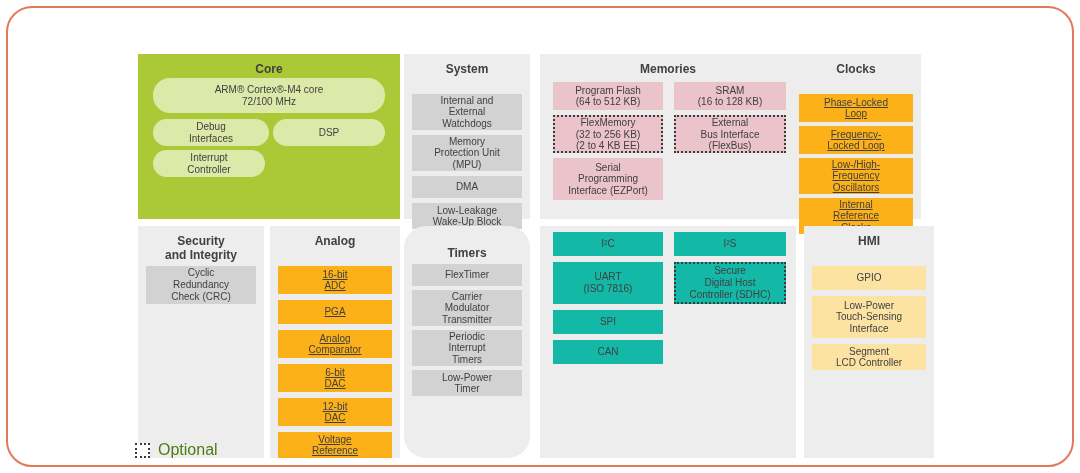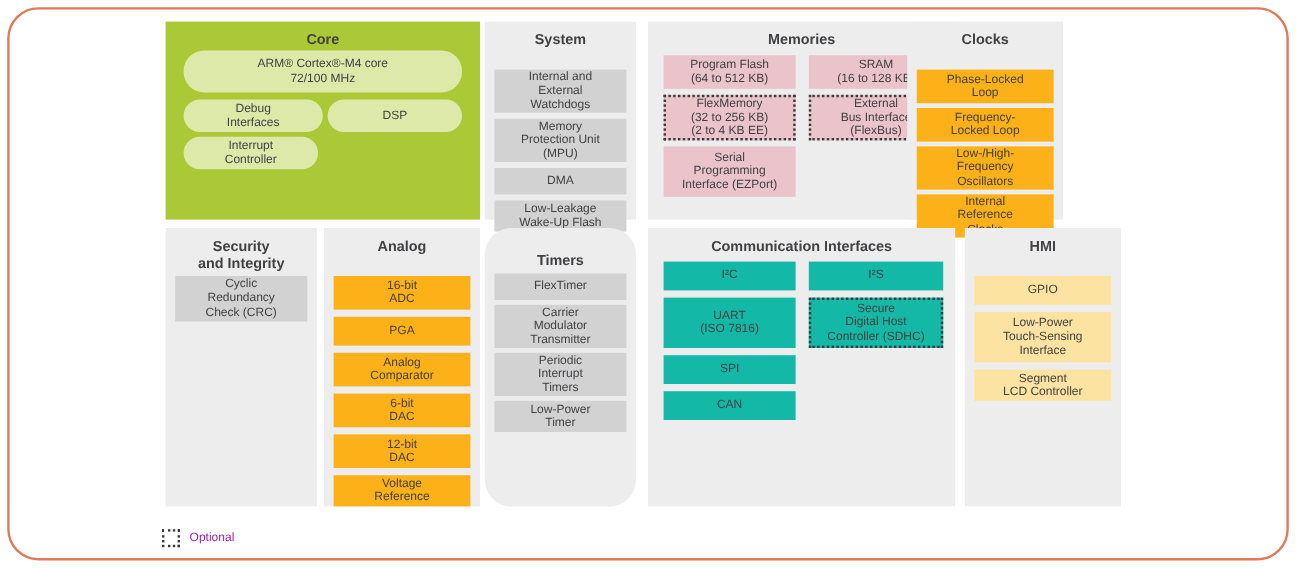--- a/index.html
+++ b/index.html
@@ -8,36 +8,36 @@
     width: 1080px; height: 473px;
     background: #ffffff;
     font-family: "Liberation Sans", sans-serif;
     color: #414042;
   }
   .frame { position: relative; width: 1080px; height: 473px; background: #fff; overflow: hidden; }
   .frame-border {
     position: absolute; left: 6px; top: 6px; right: 6px; bottom: 6px;
     border: 2px solid #E2795B; border-radius: 26px; pointer-events: none;
   }
-  .panel { position: absolute; background: #EDEDEE; }
+  .panel { position: absolute; background: #EDEDEE; margin-top: 36px; }
   .panel.green-bg { background: #ABC837; }
   .title {
     padding-top: 8px; text-align: center;
     font-size: 12px; font-weight: 700; line-height: 1.2;
     color: #414042; white-space: pre-line;
   }
   .block {
     display: flex; align-items: center; justify-content: center;
     text-align: center; font-size: 10px; line-height: 1.18;
     color: #414042; white-space: pre-line; width: 100%; flex-shrink: 0;
   }
   .lightgreen { background: #DDE9A9; }
   .gray   { background: #D2D2D3; }
   .pink   { background: #EAC3CB; }
-  .orange { background: #FBB117; }
+  .orange { background: #FBB117; text-decoration: underline; }
   .blue   { background: #14b8a6; }
   .yellow { background: #FCE3A2; }
   .dotted { border: 2px dotted #3a3a3a; }
 
   
   .vstack { display: flex; flex-direction: column; align-items: center; margin-top: 6px; padding: 12px 8px; }
   .g4 { gap: 4px; } .g5 { gap: 5px; } .g6 { gap: 6px; }
   .h22 { height: 22px; } .h24 { height: 24px; } .h26 { height: 26px; }
   .h28 { height: 28px; } .h36 { height: 36px; } .h38 { height: 38px; } .h42 { height: 42px; }
 
@@ -49,41 +49,41 @@
     align-items: stretch;
   }
   .mem-grid  { grid-template-rows: 28px 38px 42px; }
   .comm-grid { grid-template-rows: 24px 42px 24px 24px; row-gap: 6px; }
   .c1 { grid-column: 1; }
 
   
   .sec-core     { left: 138px; top: 18px;  width: 262px; height: 165px; }
   .sec-system   { left: 404px; top: 18px;  width: 126px; height: 165px; }
   .sec-memories { left: 540px; top: 18px;  width: 256px; height: 165px; }
-  .sec-clocks   { left: 756px; top: 18px;  width: 130px; height: 165px; }
+  .sec-clocks   { left: 791px; top: 18px;  width: 130px; height: 165px; }
   .sec-security { left: 138px; top: 190px; width: 126px; height: 232px; }
   .sec-analog   { left: 270px; top: 190px; width: 130px; height: 232px; }
   .sec-timers   { left: 404px; top: 190px; width: 126px; height: 232px; border-radius: 22px; }
   .sec-comm     { left: 540px; top: 190px; width: 256px; height: 232px; }
   .sec-hmi      { left: 804px; top: 190px; width: 130px; height: 232px; }
 
   
   .sec-core .block { position: absolute; border-radius: 17px; }
   .b-arm   { left: 15px;  top: 24px; width: 232px; height: 35px; }
   .b-debug { left: 15px;  top: 65px; width: 116px; height: 27px; }
   .b-dsp   { left: 135px; top: 65px; width: 112px; height: 27px; }
   .b-intc  { left: 15px;  top: 96px; width: 112px; height: 27px; }
 
   
   .b-crc { position: absolute; left: 8px; top: 40px; width: 110px; height: 38px; }
 
   
   .legend { position: absolute; left: 135px; top: 441px; display: flex; align-items: center; gap: 8px; }
   .legend .swatch { width: 15px; height: 15px; background: #fff; border: 2px dotted #3a3a3a; }
-  .legend .label { font-size: 10px; color: #a21caf; }
+  .legend .label { font-size: 16px; color: #4d7c0f; }
 </style>
 </head>
 <body>
 
 <div class="frame">
   <div class="frame-border"></div>
 
   <section class="panel green-bg sec-core">
     <div class="title">Core</div>
     <div class="block lightgreen b-arm">ARM® Cortex®-M4 core
@@ -99,21 +99,21 @@
     <div class="title">System</div>
     <div class="vstack g5">
       <div class="block gray h36">Internal and
 External
 Watchdogs</div>
       <div class="block gray h36">Memory
 Protection Unit
 (MPU)</div>
       <div class="block gray h22">DMA</div>
       <div class="block gray h26">Low-Leakage
-Wake-Up Flash</div>
+Wake-Up Block</div>
     </div>
   </section>
 
   <section class="panel sec-memories">
     <div class="title">Memories</div>
     <div class="two-col mem-grid">
       <div class="block pink">Program Flash
 (64 to 512 KB)</div>
       <div class="block pink">SRAM
 (16 to 128 KB)</div>
@@ -179,21 +179,20 @@
 Transmitter</div>
       <div class="block gray h36">Periodic
 Interrupt
 Timers</div>
       <div class="block gray h26">Low-Power
 Timer</div>
     </div>
   </section>
 
   <section class="panel sec-comm">
-    <div class="title">Communication Interfaces</div>
     <div class="two-col comm-grid">
       <div class="block blue">I²C</div>
       <div class="block blue">I²S</div>
       <div class="block blue">UART
 (ISO 7816)</div>
       <div class="block blue dotted">Secure
 Digital Host
 Controller (SDHC)</div>
       <div class="block blue c1">SPI</div>
       <div class="block blue c1">CAN</div>

